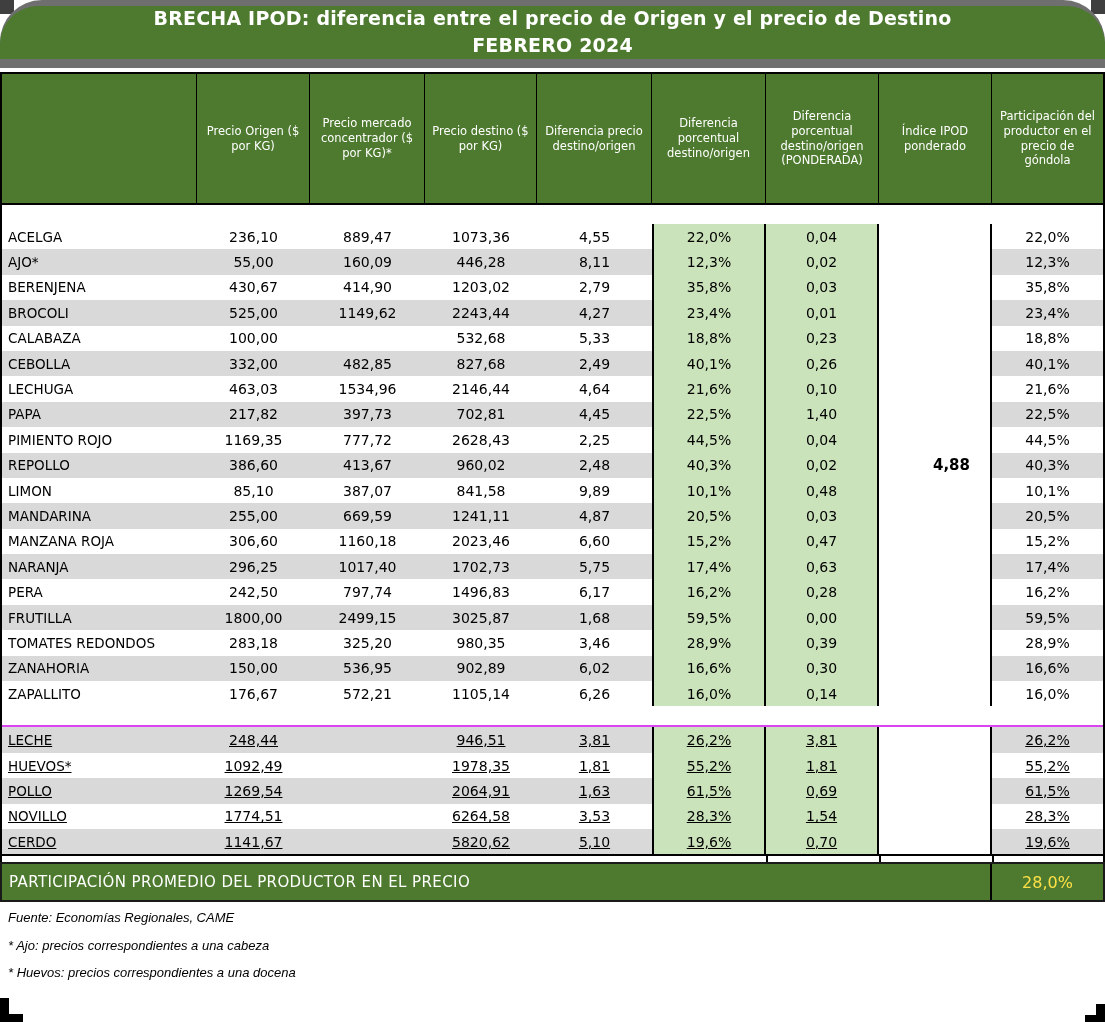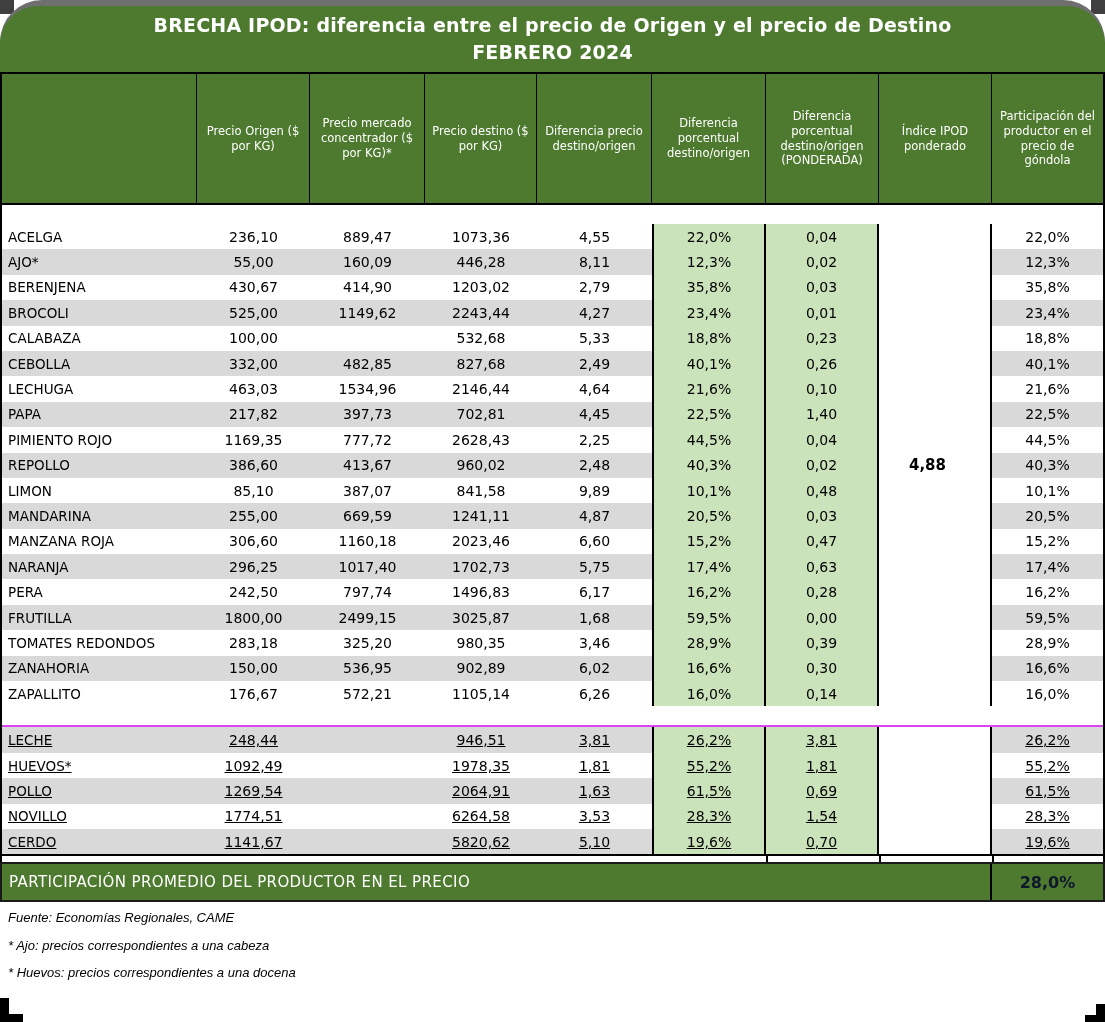--- a/index.html
+++ b/index.html
@@ -12,21 +12,21 @@
   #corner-dark-l{left:0;} #corner-dark-r{right:0;}
   #banner-shadow{position:absolute;top:0;left:0;right:0;height:68px;background:#6f6f6f;
     border-radius:42px 42px 0 0;}
   .bracket{position:absolute;background:#000;}
   #br-l-v{left:0;top:998px;width:9px;height:24px;}
   #br-l-h{left:0;top:1014px;width:23px;height:8px;}
   #br-r-v{right:0;top:1004px;width:9px;height:18px;}
   #br-r-h{right:0;top:1015px;width:20px;height:7px;}
 
   
-  #banner{position:absolute;top:6px;left:0;right:0;height:66px;background:#4d7a2e;
+  #banner{position:absolute;top:6px;left:0;right:0;height:53px;background:#4d7a2e;
     border-radius:38px 38px 0 0;display:flex;flex-direction:column;justify-content:center;
     align-items:center;gap:3px;}
   #banner .t1,#banner .t2{color:#fff;font-weight:bold;font-size:19px;line-height:1.25;
     letter-spacing:0.2px;text-align:center;}
 
   
   #table{position:absolute;top:72px;left:0;width:1105px;border:2px solid #000;
     box-sizing:border-box;background:#fff;}
   .grid{display:grid;grid-template-columns:195px 113px 115px 112px 115px 114px 113px 113px auto;}
   #thead{background:#4d7a2e;border-bottom:2px solid #000;}
@@ -39,38 +39,38 @@
   .row{height:25.4px;}
   .cell{display:flex;align-items:center;justify-content:center;font-size:14px;
     box-sizing:border-box;overflow:hidden;white-space:nowrap;}
   .cell.name{justify-content:flex-start;padding-left:6px;font-size:13.5px;}
   .cell.green{background:#cbe3ba;}
   .cell.pct{border-left:2px solid #000;border-right:2px solid #000;}
   .cell.pond{border-right:2px solid #000;}
   .cell.ipodcol{background:#fff;border-right:2px solid #000;}
   .row.odd .stripe{background:#d9d9d9;}
   .row.even .stripe{background:#ffffff;}
-  .merged-ipod{position:absolute;top:0;bottom:0;left:877px;width:97px;display:flex;
+  .merged-ipod{position:absolute;top:0;bottom:0;left:901px;width:97px;display:flex;
     align-items:center;justify-content:center;font-weight:bold;font-size:15px;text-align:center;}
   
   #total-row{display:grid;grid-template-columns:764px 113px 113px auto;
     border-top:2px solid #000;height:37px;background:#fff;text-align:right;}
   #total-row .tcell{display:flex;align-items:center;box-sizing:border-box;}
   #total-row .tlabel{padding-left:7px;font-size:15.5px;}
   #total-row .tmid{border-left:2px solid #000;}
   #total-row .tval{border-left:2px solid #000;justify-content:center;font-weight:bold;font-size:15px;}
   #total-row .tend{border-left:2px solid #000;}
 
   
   #summary-bar{position:absolute;top:862px;left:0;width:1105px;height:40px;background:#4d7a2e;
     border:2px solid #1a1a1a;box-sizing:border-box;display:flex;}
   #summary-bar .slabel{flex:0 0 988px;display:flex;align-items:center;padding-left:7px;
     color:#fff;font-size:15px;letter-spacing:0.4px;box-sizing:border-box;text-align:center;}
   #summary-bar .sval{flex:1;border-left:2px solid #000;display:flex;align-items:center;
-    justify-content:center;color:#0f172a;font-weight:bold;font-size:16px;}
+    justify-content:center;color:#fde047;font-weight:normal;font-size:16px;}
 
   
   .footnote{position:absolute;left:8px;font-style:italic;font-size:13px;
     font-family:"Liberation Sans","DejaVu Sans",sans-serif;}
   #fn0{top:910px;} #fn1{top:938px;} #fn2{top:965px;}
 </style>
 </head>
 <body>
 
 <div id="canvas">

